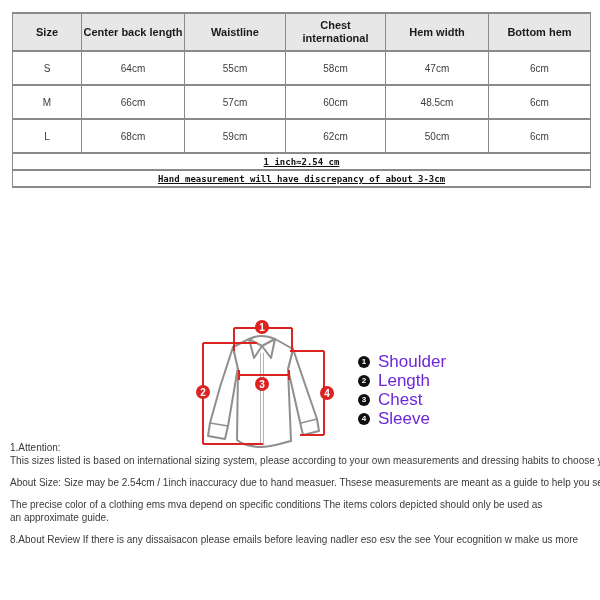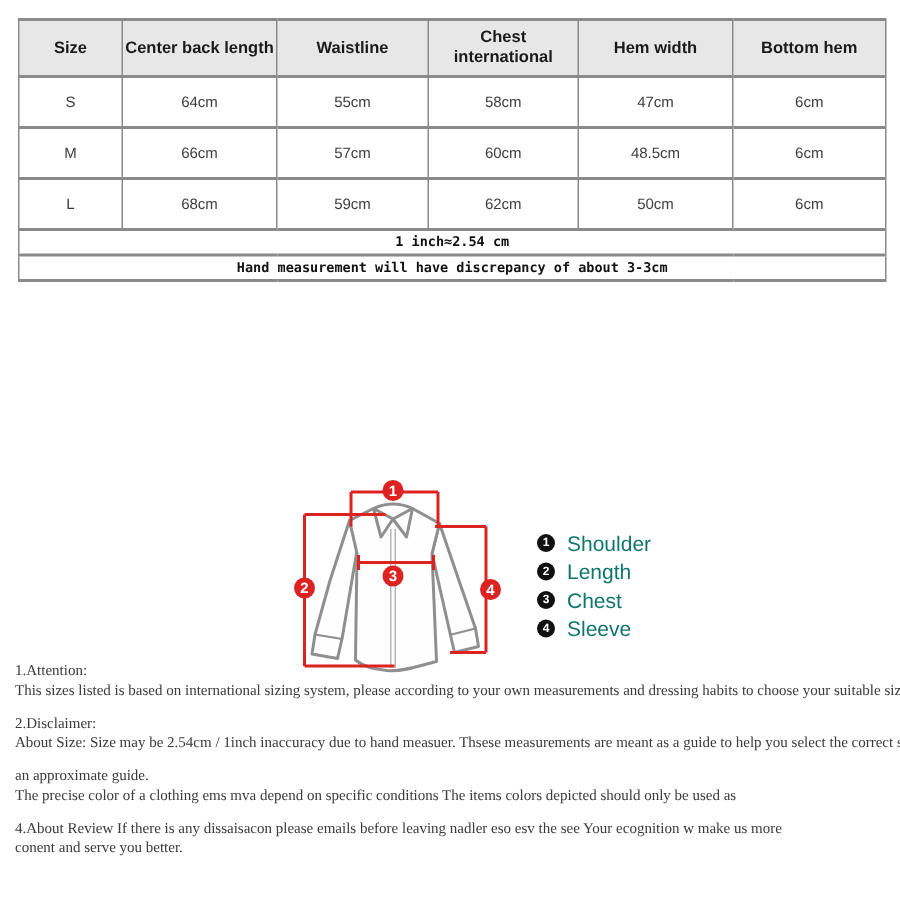--- a/index.html
+++ b/index.html
@@ -7,37 +7,37 @@
        font-family:"Liberation Sans", sans-serif;}
 
   
   .size-table{position:absolute;left:12px;top:12px;width:578px;border-collapse:collapse;
               table-layout:fixed;border-radius:11px;}
   .size-table th,.size-table td{border:1px solid #8a8a8a;border-top-width:2px;border-bottom-width:2px;
               text-align:center;vertical-align:middle;padding:0;}
   .size-table th{height:36px;background:#e7e7e7;font-size:11px;font-weight:bold;color:#1a1a1a;line-height:13px;}
   .size-table td{height:32px;font-size:10px;color:#3c3c3c;background:#ffffff;}
   .size-table .footnote-cell{height:15px;font-family:"DejaVu Sans Mono", monospace;
-              font-size:9px;font-weight:bold;color:#111;}
+              font-size:9px;font-weight:bold;color:#111;text-decoration:underline;}
 
   
   .diagram-wrap{position:absolute;left:150px;top:295px;width:250px;height:165px;}
 
   
   .legend{position:absolute;left:358px;top:352px;}
   .legend-item{display:flex;align-items:center;height:19px;}
   .legend-bullet{width:12px;height:12px;border-radius:50%;background:#101010;color:#fff;
                  font-size:8px;font-weight:bold;display:flex;align-items:center;justify-content:center;
                  margin-right:8px;flex:0 0 auto;}
-  .legend-label{font-size:14px;color:#0f766e;}
+  .legend-label{font-size:17px;color:#6d28d9;}
 
   
   .notes{position:absolute;left:10px;top:441px;width:584px;font-size:10px;line-height:13px;color:#3a3a3a;}
   .note-section{margin-bottom:9px;}
-  .note-line{white-space:nowrap;font-family:Liberation Serif, serif;}
+  .note-line{white-space:nowrap;}
 </style>
 </head>
 <body>
 
 <table class="size-table">
   <colgroup>
     <col style="width:69px">
       <col style="width:103px">
       <col style="width:101px">
     <col style="width:100px">
@@ -153,24 +153,22 @@
       <span class="legend-label">Sleeve</span>
     </div>
   </div>
 
 <div class="notes">
     <div class="note-section">
       <div class="note-line">1.Attention:</div>
       <div class="note-line">This sizes listed is based on international sizing system, please according to your own measurements and dressing habits to choose your suitable size.</div>
     </div>
     <div class="note-section">
-      <div class="note-line">2.Disclaimer:</div>
       <div class="note-line">About Size: Size may be 2.54cm / 1inch inaccuracy due to hand measuer. Thsese measurements are meant as a guide to help you select the correct size.</div>
     </div>
     <div class="note-section">
+      <div class="note-line">The precise color of a clothing ems mva depend on specific conditions The items colors depicted should only be used as</div>
       <div class="note-line">an approximate guide.</div>
-      <div class="note-line">The precise color of a clothing ems mva depend on specific conditions The items colors depicted should only be used as</div>
     </div>
     <div class="note-section">
-      <div class="note-line">4.About Review If there is any dissaisacon please emails before leaving nadler eso esv the see Your ecognition w make us more</div>
-      <div class="note-line">conent and serve you better.</div>
+      <div class="note-line">8.About Review If there is any dissaisacon please emails before leaving nadler eso esv the see Your ecognition w make us more</div>
     </div>
   </div>
 
 </body></html>

